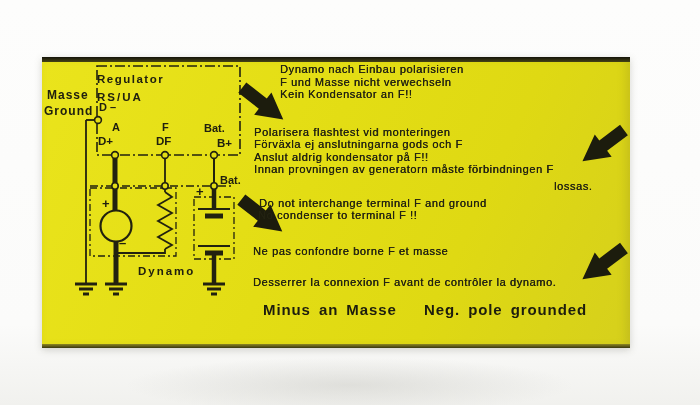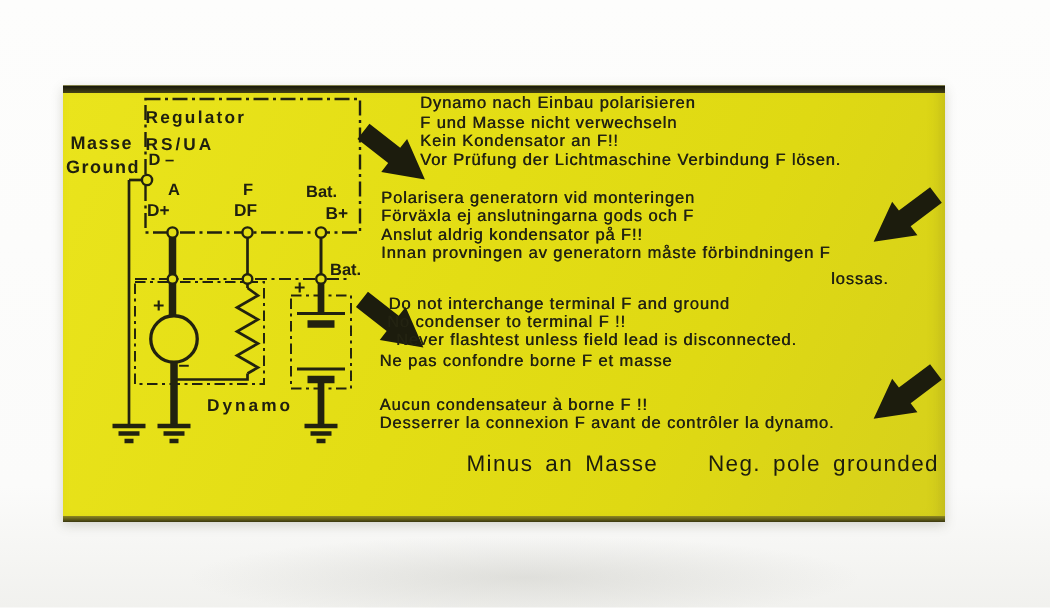--- a/index.html
+++ b/index.html
@@ -19,22 +19,22 @@
     background:linear-gradient(to bottom,#14140a,#454216);}
   .label::after{content:"";position:absolute;left:0;bottom:0;width:100%;height:4px;
     background:linear-gradient(to top,#3a370f,#8d8722);}
   .circ{position:absolute;left:0;top:0;overflow:visible;}
   .dl{position:absolute;color:#20200f;font-weight:bold;white-space:nowrap;line-height:1;}
   .il{
     position:absolute;color:#232312;font-size:11px;letter-spacing:.6px;line-height:12px;
     white-space:nowrap;text-shadow:.3px 0 0 #232312;
   }
   .ft{
-    position:absolute;color:#1d1d0e;font-size:15px;font-weight:normal;
-    letter-spacing:.9px;word-spacing:3px;white-space:nowrap;line-height:1;margin-left:48px;
+    position:absolute;color:#1d1d0e;font-size:15px;font-weight:bold;
+    letter-spacing:.9px;word-spacing:3px;white-space:nowrap;line-height:1;
   }
   .ctr{text-align:left;}
 </style>
 </head>
 <body>
 
 <div class="photo">
   <div class="label">
 
     <svg class="circ" width="588" height="291" viewBox="0 0 588 291">
@@ -123,32 +123,29 @@
     <span class="dl" style="left:175px;top:81px;font-size:11.5px">B+</span>
     <span class="dl" style="left:178px;top:118px;font-size:11px">Bat.</span>
     <span class="dl" style="left:154px;top:128px;font-size:13px">+</span>
     <span class="dl" style="left:60px;top:140px;font-size:13px">+</span>
     <span class="dl" style="left:77px;top:179px;font-size:13px">–</span>
     <span class="dl" style="left:96px;top:209px;font-size:11.5px;letter-spacing:2px">Dynamo</span>
 
     <span class="il" style="left:238px;top:6px">Dynamo nach Einbau polarisieren</span>
     <span class="il" style="left:238px;top:31px">Kein Kondensator an F!!</span>
     <span class="il" style="left:238px;top:19px">F und Masse nicht verwechseln</span>
-    <span class="il" style="left:238px;top:44px">Vor Prüfung der Lichtmaschine Verbindung F lösen.</span>
 
-    <span class="il" style="left:212px;top:69px">Polarisera generatorn vid monteringen</span>
+    <span class="il" style="left:212px;top:69px">Polarisera flashtest vid monteringen</span>
     <span class="il" style="left:212px;top:81px">Förväxla ej anslutningarna gods och F</span>
     <span class="il" style="left:212px;top:94px">Anslut aldrig kondensator på F!!</span>
     <span class="il" style="left:212px;top:106px">Innan provningen av generatorn måste förbindningen F</span>
     <span class="il" style="left:512px;top:123px">lossas.</span>
 
     <span class="il" style="left:217px;top:140px">Do not interchange terminal F and ground</span>
     <span class="il" style="left:216px;top:152px">No condenser to terminal F !!</span>
-    <span class="il" style="left:222px;top:164px">Never flashtest unless field lead is disconnected.</span>
 
-    <span class="il" style="left:211px;top:178px">Ne pas confondre borne F et masse</span>
-    <span class="il" style="left:211px;top:207px">Aucun condensateur à borne F !!</span>
+    <span class="il" style="left:211px;top:188px">Ne pas confondre borne F et masse</span>
     <span class="il" style="left:211px;top:219px">Desserrer la connexion F avant de contrôler la dynamo.</span>
 
     <span class="ft" style="left:221px;top:245px">Minus an Masse</span>
     <span class="ft" style="left:382px;top:245px">Neg. pole grounded</span>
   </div>
 </div>
 
 </body></html>

